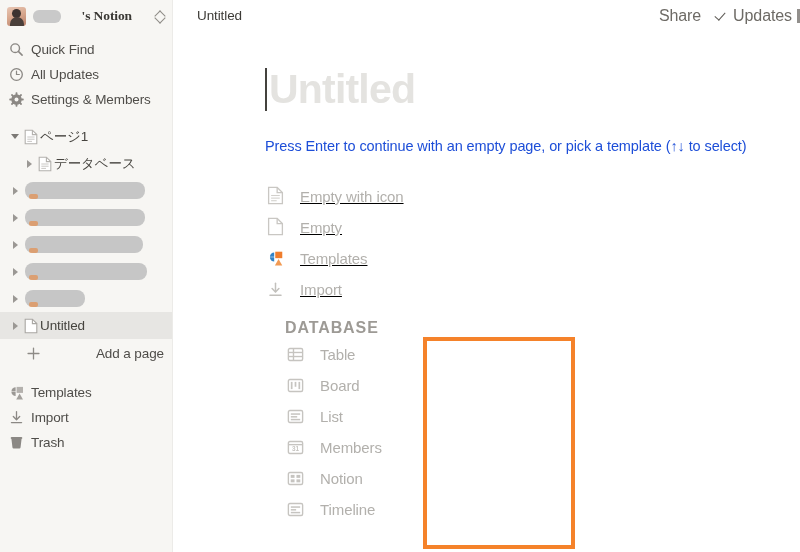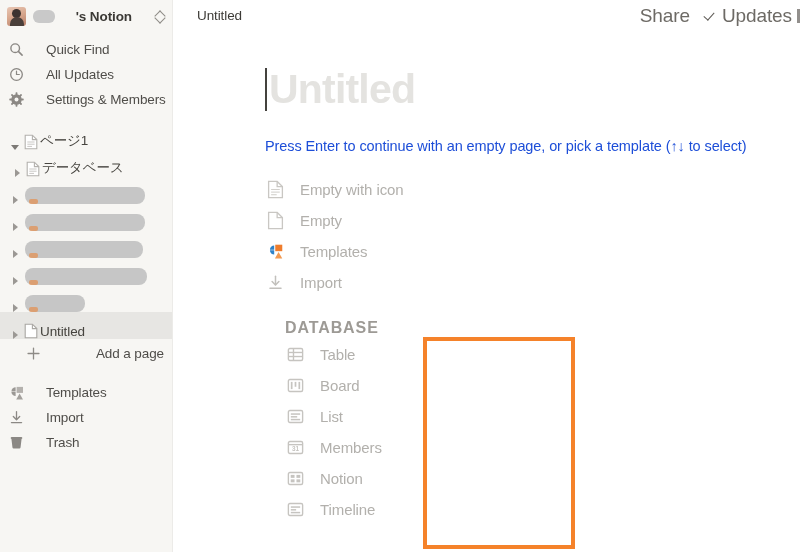--- a/index.html
+++ b/index.html
@@ -36,21 +36,21 @@
   .avatar::before {
     content: ""; position: absolute; left: 5px; top: 2px;
     width: 9px; height: 9px; border-radius: 50%;
     background: #3c3330;
   }
   .avatar::after {
     content: ""; position: absolute; left: 2.5px; top: 10px;
     width: 14px; height: 10px; border-radius: 7px 7px 0 0;
     background: #4a3f3a;
   }
-  .ws-name-row { display: flex; align-items: center; gap: 21px; min-width: 0; }
+  .ws-name-row { display: flex; align-items: center; gap: 21px; min-width: 0; font-family: Liberation Serif, serif; }
   .redact {
     display: inline-block;
     background: #c9c9c9;
     border-radius: 7px;
     vertical-align: middle;
   }
   .ws-redact { width: 58px; height: 13px; border-radius: 6px; }
   .ws-text {
     font-size: 13.5px; color: #3b3935; font-weight: 600;
     white-space: nowrap; letter-spacing: -0.1px;
@@ -61,70 +61,70 @@
   .chev-updown::before, .chev-updown::after {
     content: ""; position: absolute; left: 1px;
     width: 7px; height: 7px;
     border-left: 1.4px solid #8e8b86; border-top: 1.4px solid #8e8b86;
   }
   .chev-updown::before { top: 2px; transform: rotate(45deg); }
   .chev-updown::after  { top: 4px; transform: rotate(-135deg); }
 
   .nav-item {
     display: flex; align-items: center;
-    height: 25px; padding: 0 8px 0 8px; gap: 21px;
+    height: 25px; padding: 0 8px 0 8px; gap: 6px;
     cursor: pointer;
   }
   .nav-item .ico { width: 17px; flex: 0 0 17px; display: flex; align-items: center; justify-content: center; }
   .nav-label { font-size: 13.5px; color: #4f4d49; white-space: nowrap; letter-spacing: -0.1px; }
 
   .nav-gap-top { margin-top: 7px; }
 
   
   .tree { margin-top: 11px; }
   .tree-row {
-    display: flex; align-items: flex-end;
+    display: flex; align-items: center;
     height: 27px; padding-left: 8px; cursor: pointer;
     position: relative;
   }
   .tree-row.selected { background: #e7e6e3; }
   .tri {
     width: 14px; flex: 0 0 14px; display: flex; align-items: center; justify-content: center;
   }
   .tri i {
     display: block; width: 0; height: 0;
     border-left: 5px solid #9b9894; border-top: 4px solid transparent; border-bottom: 4px solid transparent;
   }
   .tri.open i {
     border-left: 4.5px solid transparent; border-right: 4.5px solid transparent;
     border-top: 5.5px solid #7c7975; border-bottom: 0;
   }
   .tree-row .doc { width: 18px; flex: 0 0 18px; display: flex; align-items: center; justify-content: center; }
   .tree-label { font-size: 13.5px; color: #46443f; white-space: nowrap; letter-spacing: -0.1px; }
-  .tree-row.indent { padding-left: 10px; }
+  .tree-row.indent { padding-left: 22px; }
 
   .redact-bar { height: 17px; border-radius: 8px; background: #c6c6c6; margin-left: 3px; position: relative; }
   .redact-bar::after {
     content: ""; position: absolute; left: 4px; top: 12px;
     width: 9px; height: 5px; border-radius: 2px;
     background: rgba(236,128,45,0.55);
   }
 
   .bottom-nav { margin-top: 12px; }
 
   
   #main { flex: 1 1 auto; position: relative; background: #fff; height: 552px; }
 
   .topbar {
     height: 31px; display: flex; align-items: center;
     padding: 0 6px 0 24px;
   }
   .crumb { font-size: 13.5px; color: #3d3b37; letter-spacing: -0.1px; }
   .topbar-right { margin-left: auto; display: flex; align-items: center; gap: 14px; padding-right: 2px; }
-  .top-action { font-size: 19px; color: #6d6a65; cursor: pointer; letter-spacing: -0.1px; white-space: nowrap; }
+  .top-action { font-size: 16px; color: #6d6a65; cursor: pointer; letter-spacing: -0.1px; white-space: nowrap; }
   .updates-wrap { display: flex; align-items: center; gap: 5px; cursor: pointer; }
   .check { width: 13px; height: 13px; position: relative; }
   .check::after {
     content: ""; position: absolute; left: 2px; top: 1px;
     width: 5px; height: 9px;
     border-right: 1.8px solid #5d5a55; border-bottom: 1.8px solid #5d5a55;
     transform: rotate(42deg);
   }
   .edge-stub {
     width: 3px; height: 14px; background: #6d6a65; opacity: .75;
@@ -141,21 +141,21 @@
   .title-placeholder {
     font-size: 41px; font-weight: 700; color: #e4e3e0; letter-spacing: -0.8px; line-height: 1;
   }
 
   .hint {
     margin-top: 24px; font-size: 14.5px; color: #1d4ed8; letter-spacing: -0.1px; white-space: nowrap;
   }
 
   .opt-list { margin-top: 20px; }
   .opt-row {
-    display: flex; align-items: center; height: 31px; gap: 14px; cursor: pointer;
+    display: flex; align-items: flex-end; height: 31px; gap: 14px; cursor: pointer; text-decoration: underline;
   }
   .opt-ico { width: 21px; flex: 0 0 21px; display: flex; align-items: center; justify-content: center; }
   .opt-label { font-size: 15px; color: #b2b0ac; letter-spacing: -0.1px; }
 
   .db-section { margin-top: 19px; }
   .db-header {
     font-size: 16px; color: #9d9a95; letter-spacing: 0.9px; font-weight: 600;
     padding-left: 20px; height: 22px; display: flex; align-items: center;
   }
   .db-row {

